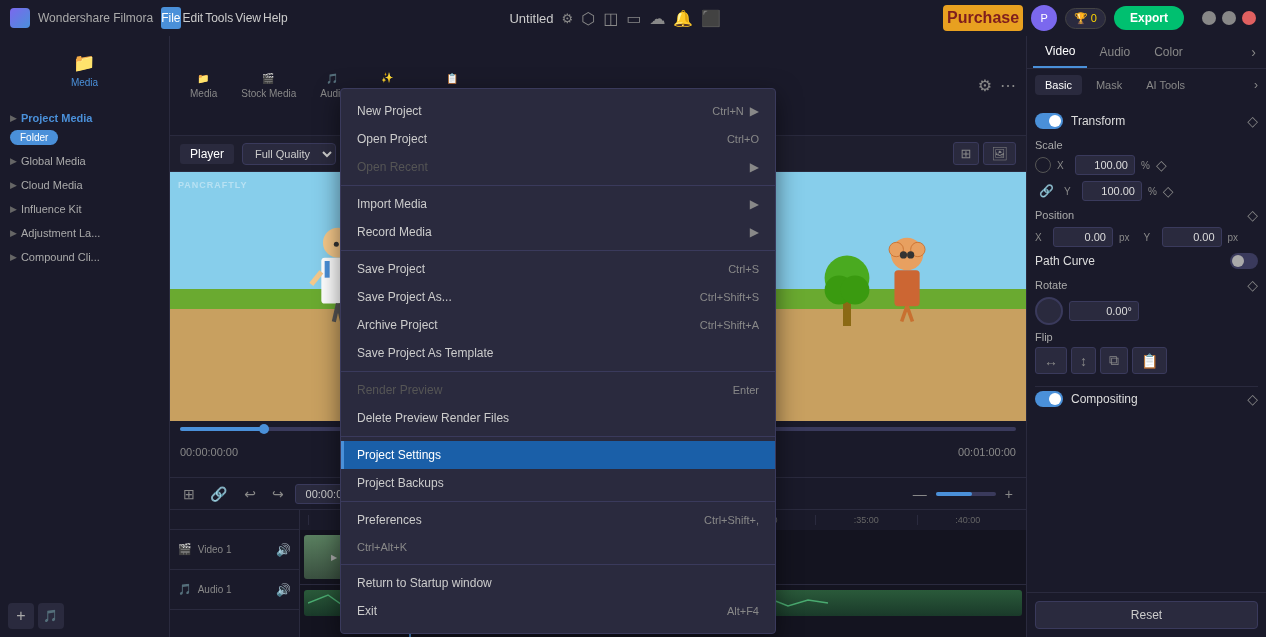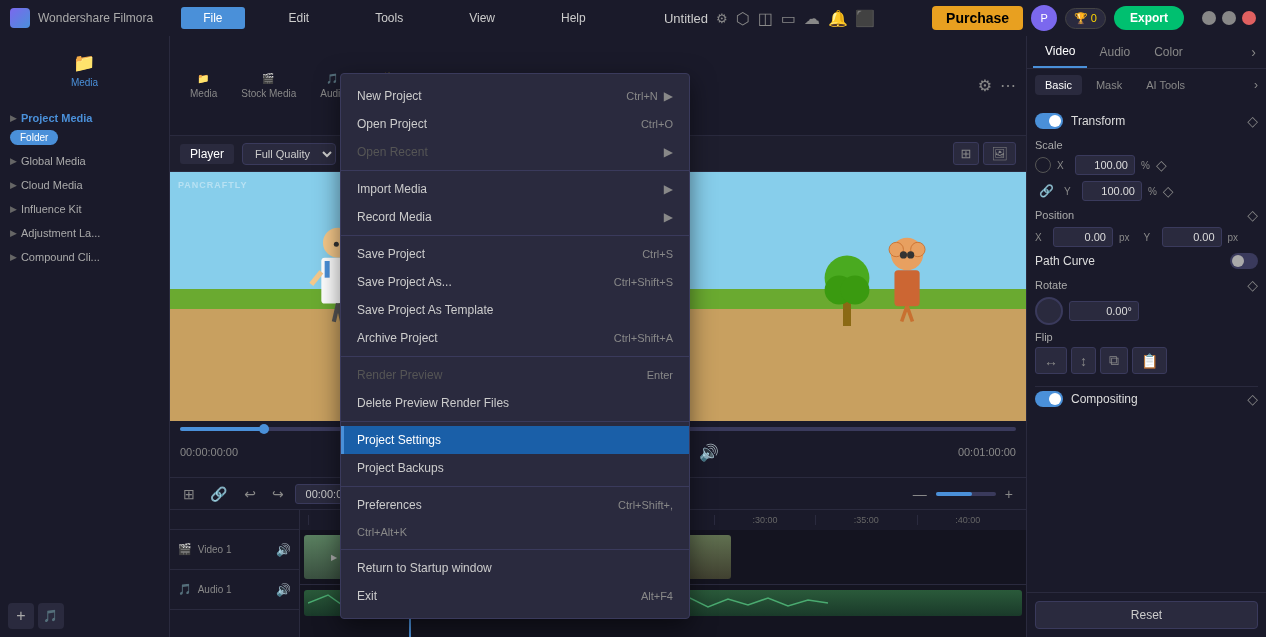--- a/index.html
+++ b/index.html
@@ -3,26 +3,26 @@
   <meta charset="utf-8">
   <style>
     * { margin: 0; padding: 0; box-sizing: border-box; }
     body { width: 1266px; height: 637px; background: #1e1e2e; font-family: 'Segoe UI', Arial, sans-serif; font-size: 12px; color: #ccc; overflow: hidden; position: relative; }
 
     
     .titlebar { display: flex; align-items: center; height: 36px; background: #1a1a2a; padding: 0 10px; gap: 8px; }
     .titlebar-logo { width: 20px; height: 20px; background: linear-gradient(135deg, #7b68ee, #4a90d9); border-radius: 4px; flex-shrink: 0; }
     .titlebar-appname { color: #aaa; font-size: 12px; }
     .titlebar-menu { display: flex; align-items: center; gap: 2px; }
-    .menu-item { padding: 4px 22px; color: #ccc; cursor: pointer; border-radius: 3px; font-size: 12px; margin-left: 20px; }
+    .menu-item { padding: 4px 0; color: #ccc; cursor: pointer; border-radius: 3px; font-size: 12px; }
     .menu-item:hover, .menu-item.active { background: #3a3a5c; color: #fff; }
     .menu-item.active { background: #4a90d9; }
     .titlebar-center { flex: 1; display: flex; align-items: center; justify-content: center; gap: 8px; }
     .titlebar-right { display: flex; align-items: center; gap: 8px; }
-    .purchase-btn { background: #e8a020; color: #000000; border: none; padding: 4px 14px; border-radius: 4px; font-size: 14px; cursor: pointer; font-weight: 600; }
+    .purchase-btn { background: #e8a020; color: #7f1d1d; border: none; padding: 4px 4px; border-radius: 4px; font-size: 16px; cursor: pointer; font-weight: 600; }
     .avatar-btn { width: 26px; height: 26px; background: #7b68ee; border-radius: 50%; display: flex; align-items: center; justify-content: center; color: #fff; font-size: 11px; cursor: pointer; }
     .coins-btn { background: #2a2a3e; border: 1px solid #444; border-radius: 12px; padding: 3px 8px; color: #ffd700; font-size: 11px; cursor: pointer; }
     .export-btn { background: #00c070; color: #fff; border: none; padding: 5px 16px; border-radius: 12px; font-size: 12px; cursor: pointer; font-weight: 600; }
     .win-controls { display: flex; gap: 6px; margin-left: 10px; }
     .win-btn { width: 14px; height: 14px; border-radius: 50%; cursor: pointer; border: none; }
     .win-min { background: #888; }
     .win-max { background: #888; }
     .win-close { background: #e06060; }
 
     
@@ -47,21 +47,21 @@
 
     
     .media-toolbar { height: 100px; background: #1a1a2a; border-bottom: 1px solid #2a2a3e; display: flex; align-items: stretch; }
     .media-icons { display: flex; align-items: center; padding: 0 10px; gap: 4px; }
     .media-icon-btn { display: flex; flex-direction: column; align-items: center; padding: 8px 10px; border-radius: 6px; cursor: pointer; color: #888; gap: 4px; }
     .media-icon-btn span { font-size: 10px; }
     .media-icon-sym { font-size: 22px; }
     .templates-active { color: #4a90d9 !important; border-bottom: 2px solid #4a90d9; }
 
     
-    .file-menu { position: absolute; top: 37px; left: 170px; width: 350px; background: #2a2a3e; border: 1px solid #3a3a5c; border-radius: 4px; z-index: 100; padding: 4px 0; box-shadow: 0 8px 24px rgba(0,0,0,0.5); }
+    .file-menu { position: absolute; top: 52px; left: 170px; width: 436px; background: #2a2a3e; border: 1px solid #3a3a5c; border-radius: 4px; z-index: 100; padding: 4px 0; box-shadow: 0 8px 24px rgba(0,0,0,0.5); }
     .menu-section { padding: 4px 0; }
     .menu-section + .menu-section { border-top: 1px solid #3a3a5c; }
     .menu-row { display: flex; align-items: center; padding: 7px 16px; cursor: pointer; color: #ccc; font-size: 12px; }
     .menu-row.highlighted { background: #1a5fa8; color: #fff; border-left: 3px solid #4a90d9; padding-left: 13px; }
     .menu-row.dimmed { color: #555; cursor: default; }
     .menu-row-label { flex: 1; }
     .menu-row-shortcut { color: #888; font-size: 11px; }
     .menu-row-arrow { color: #888; font-size: 12px; margin-left: 6px; }
 
     
@@ -412,25 +412,25 @@
       <div class="menu-section">
         <div class="menu-row">
           <span class="menu-row-label">Save Project</span>
           <span class="menu-row-shortcut">Ctrl+S</span>
         </div>
         <div class="menu-row">
           <span class="menu-row-label">Save Project As...</span>
           <span class="menu-row-shortcut">Ctrl+Shift+S</span>
         </div>
         <div class="menu-row">
-          <span class="menu-row-label">Save Project As Template</span>
-        </div>
-        <div class="menu-row">
           <span class="menu-row-label">Archive Project</span>
           <span class="menu-row-shortcut">Ctrl+Shift+A</span>
+        </div>
+        <div class="menu-row">
+          <span class="menu-row-label">Save Project As Template</span>
         </div>
       </div>
 
       <div class="menu-section">
         <div class="menu-row dimmed">
           <span class="menu-row-label">Render Preview</span>
           <span class="menu-row-shortcut">Enter</span>
         </div>
         <div class="menu-row">
           <span class="menu-row-label">Delete Preview Render Files</span>

